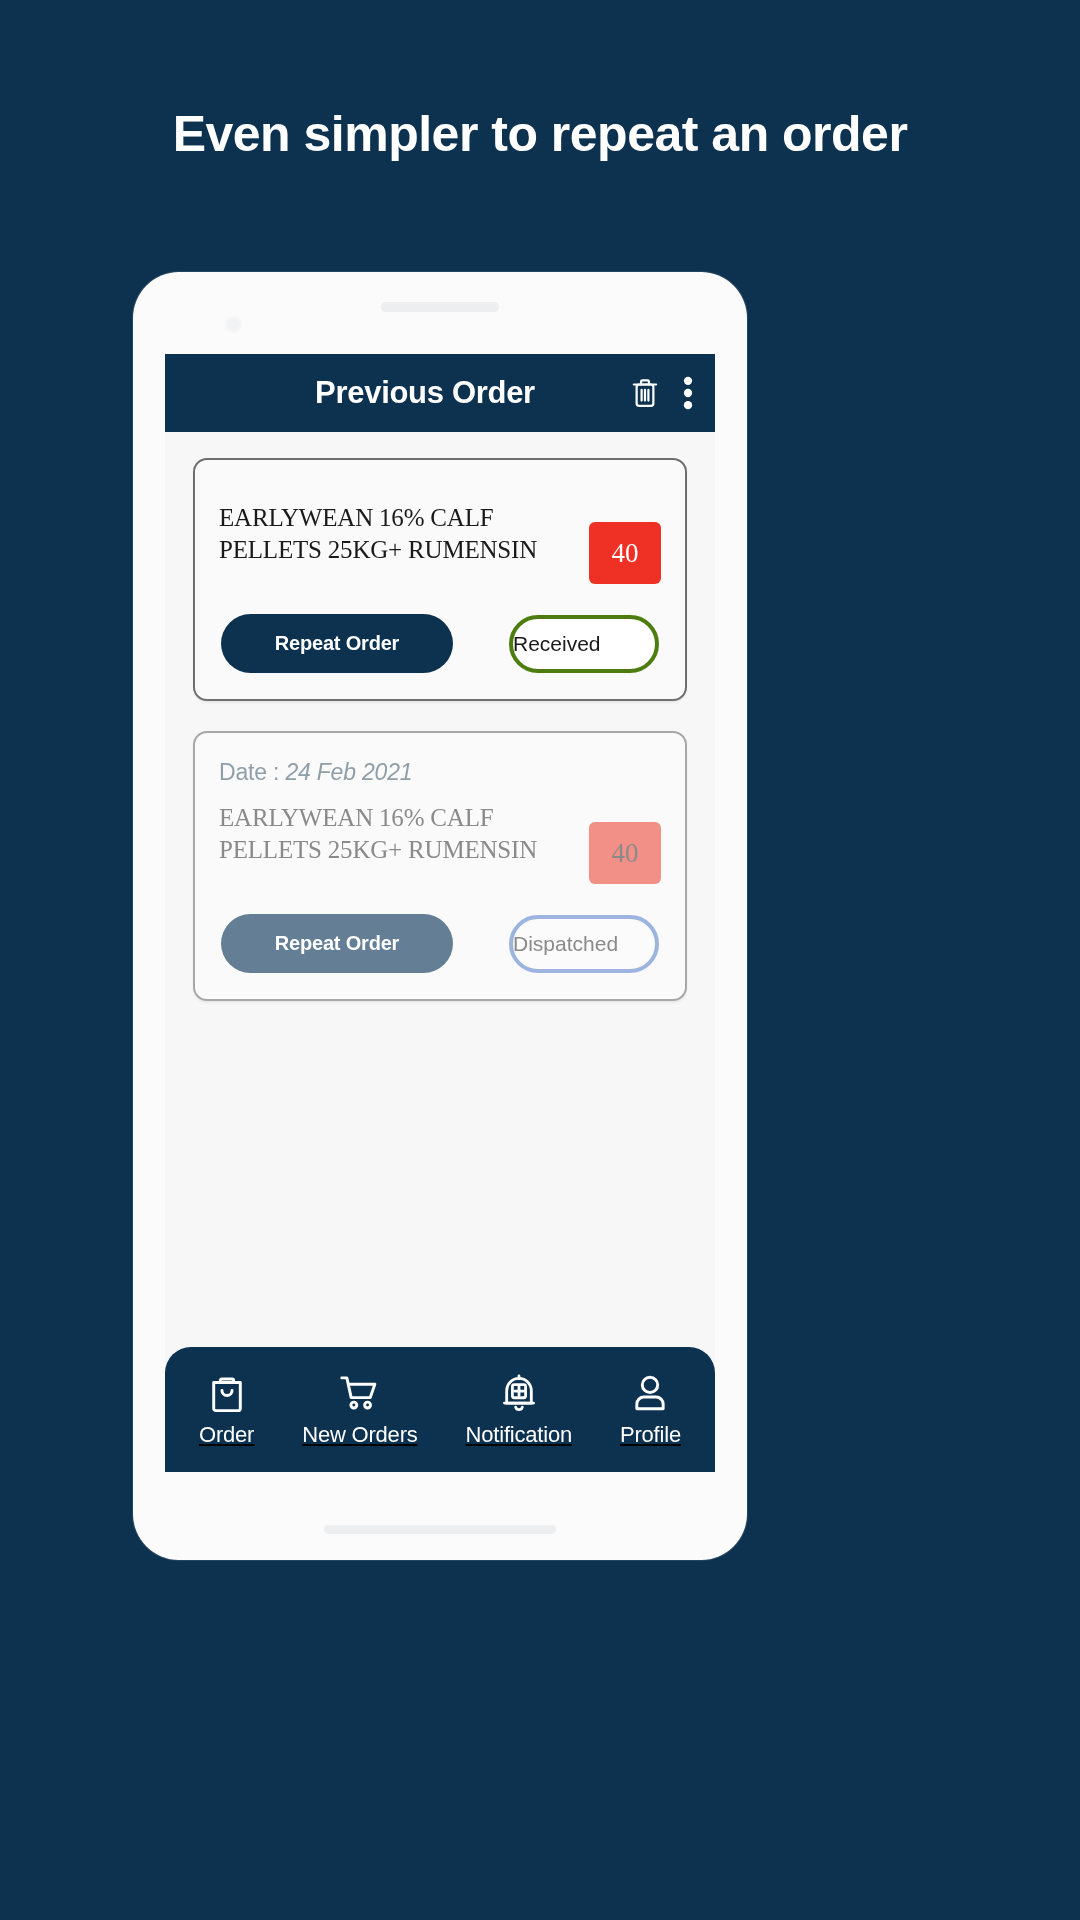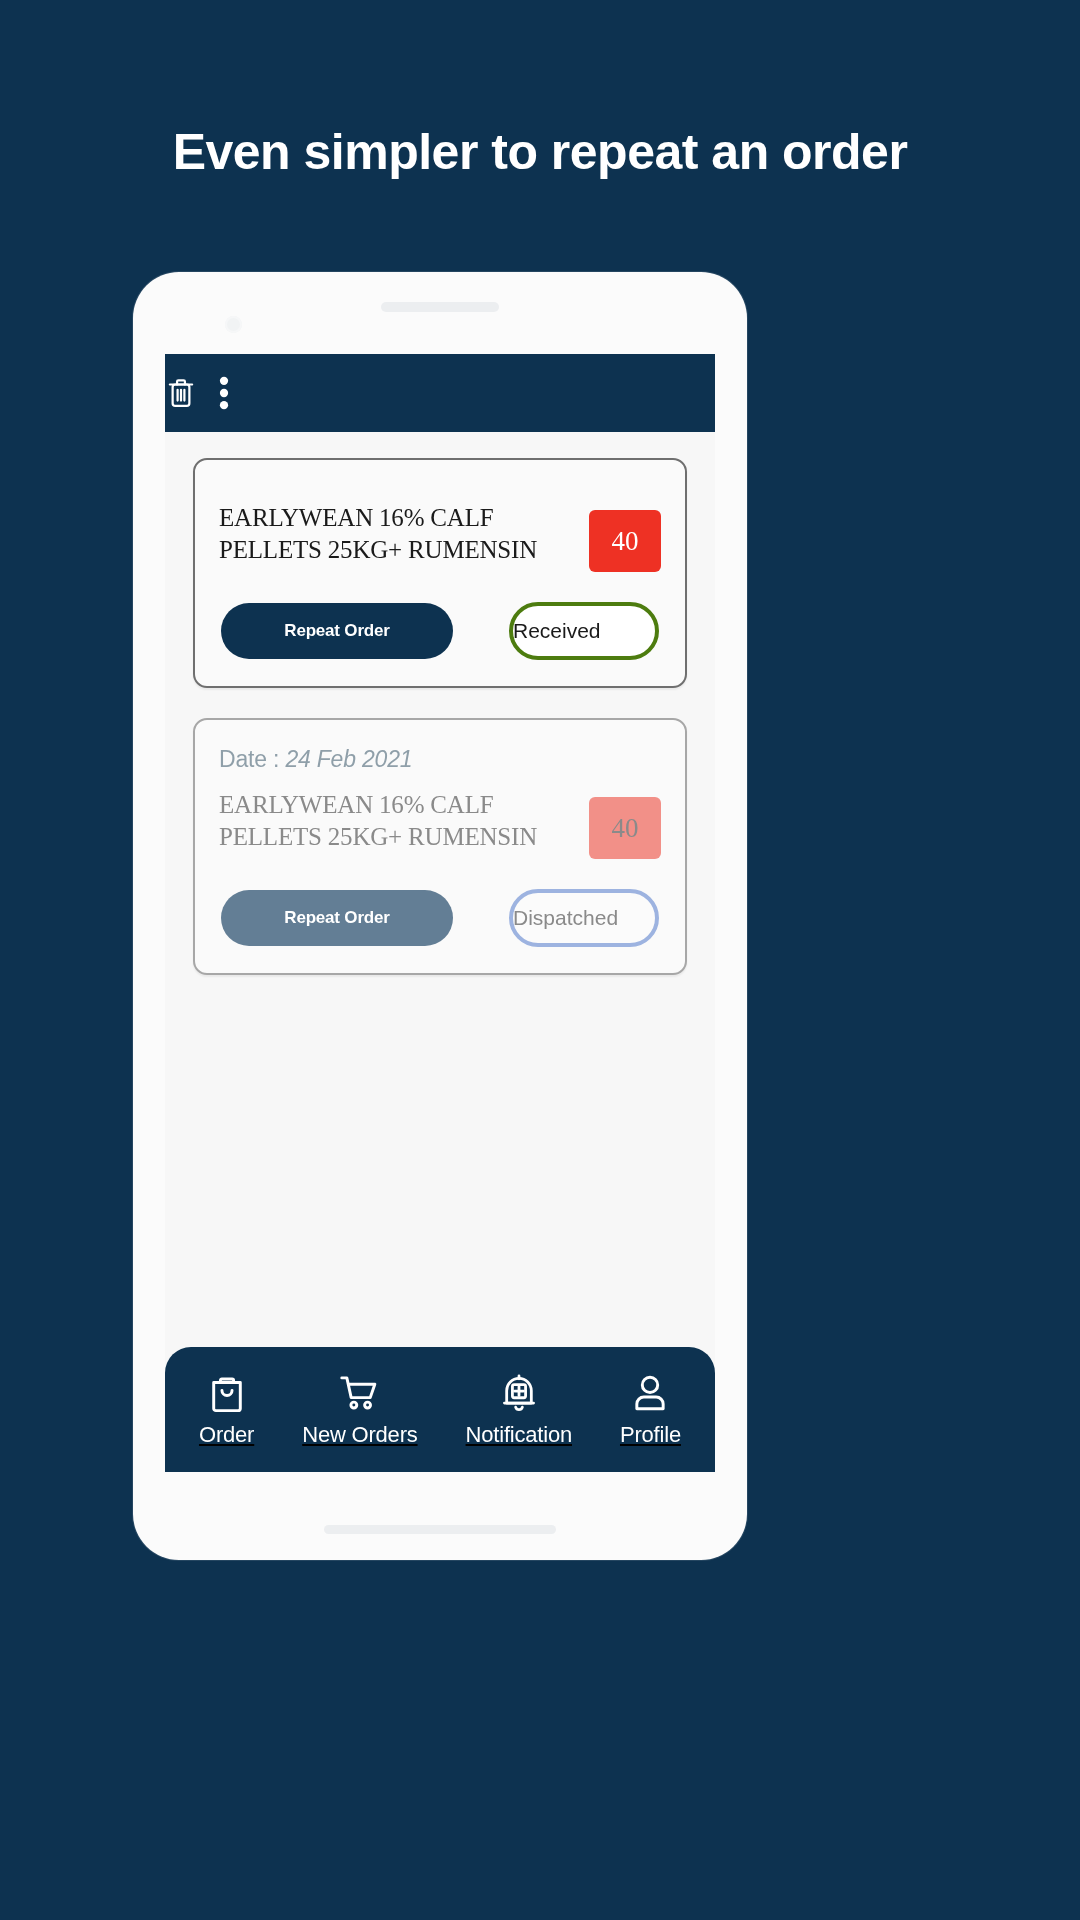--- a/index.html
+++ b/index.html
@@ -12,21 +12,21 @@
 
   body {
     background: #0d3250;
     font-family: "Liberation Sans", sans-serif;
     position: relative;
   }
 
   
   .headline {
     position: absolute;
-    top: 122px;
+    top: 104px;
     left: 0;
     width: 1080px;
     text-align: center;
     color: #ffffff;
     font-size: 50px;
     font-weight: bold;
     letter-spacing: -0.5px;
     line-height: 1.2;
   }
 
@@ -186,21 +186,21 @@
     flex: 0 0 auto;
     width: 72px;
     height: 62px;
     border-radius: 6px;
     background: #ee3124;
     color: #ffffff;
     font-size: 27px;
     display: flex;
     align-items: center;
     justify-content: center;
-    margin-top: 8px;
+    margin-top: 20px;
   }
 
   .qty-badge.muted-badge {
     background: #f29088;
     color: #8a8a8a;
   }
 
   .card-bottom {
     margin-top: 30px;
     display: flex;
@@ -208,21 +208,21 @@
     justify-content: space-between;
     padding: 0 2px;
   }
 
   .repeat-btn {
     background: #0d3250;
     color: #ffffff;
     border: none;
     border-radius: 40px;
     font-family: inherit;
-    font-size: 17px;
+    font-size: 20px;
     font-weight: bold;
     padding: 18px 0;
     width: 232px;
     text-align: center;
     cursor: pointer;
     letter-spacing: -0.2px;
   }
 
   .repeat-btn.muted-btn { background: #637e95; }
 
@@ -282,20 +282,21 @@
 
 <div class="phone-frame">
 
   <div class="phone-speaker"></div>
   <div class="phone-camera"></div>
   <div class="phone-homebar"></div>
 
   <div class="screen">
 
     <div class="appbar">
+      <div class="appbar-title">Previous Order</div>
       <div class="appbar-actions">
         <div class="icon-btn">
           <svg width="32" height="34" viewBox="0 0 24 26" fill="none" stroke="#ffffff" stroke-width="1.7" stroke-linecap="round" stroke-linejoin="round">
             <path d="M3.5 6.5h17"></path>
             <path d="M9 6.5V4.3a1 1 0 0 1 1-1h4a1 1 0 0 1 1 1v2.2"></path>
             <rect x="5.6" y="6.5" width="12.8" height="16.4" rx="2"></rect>
             <path d="M9.4 10.6v8.2M12 10.6v8.2M14.6 10.6v8.2"></path>
           </svg>
         </div>
         <div class="icon-btn">

